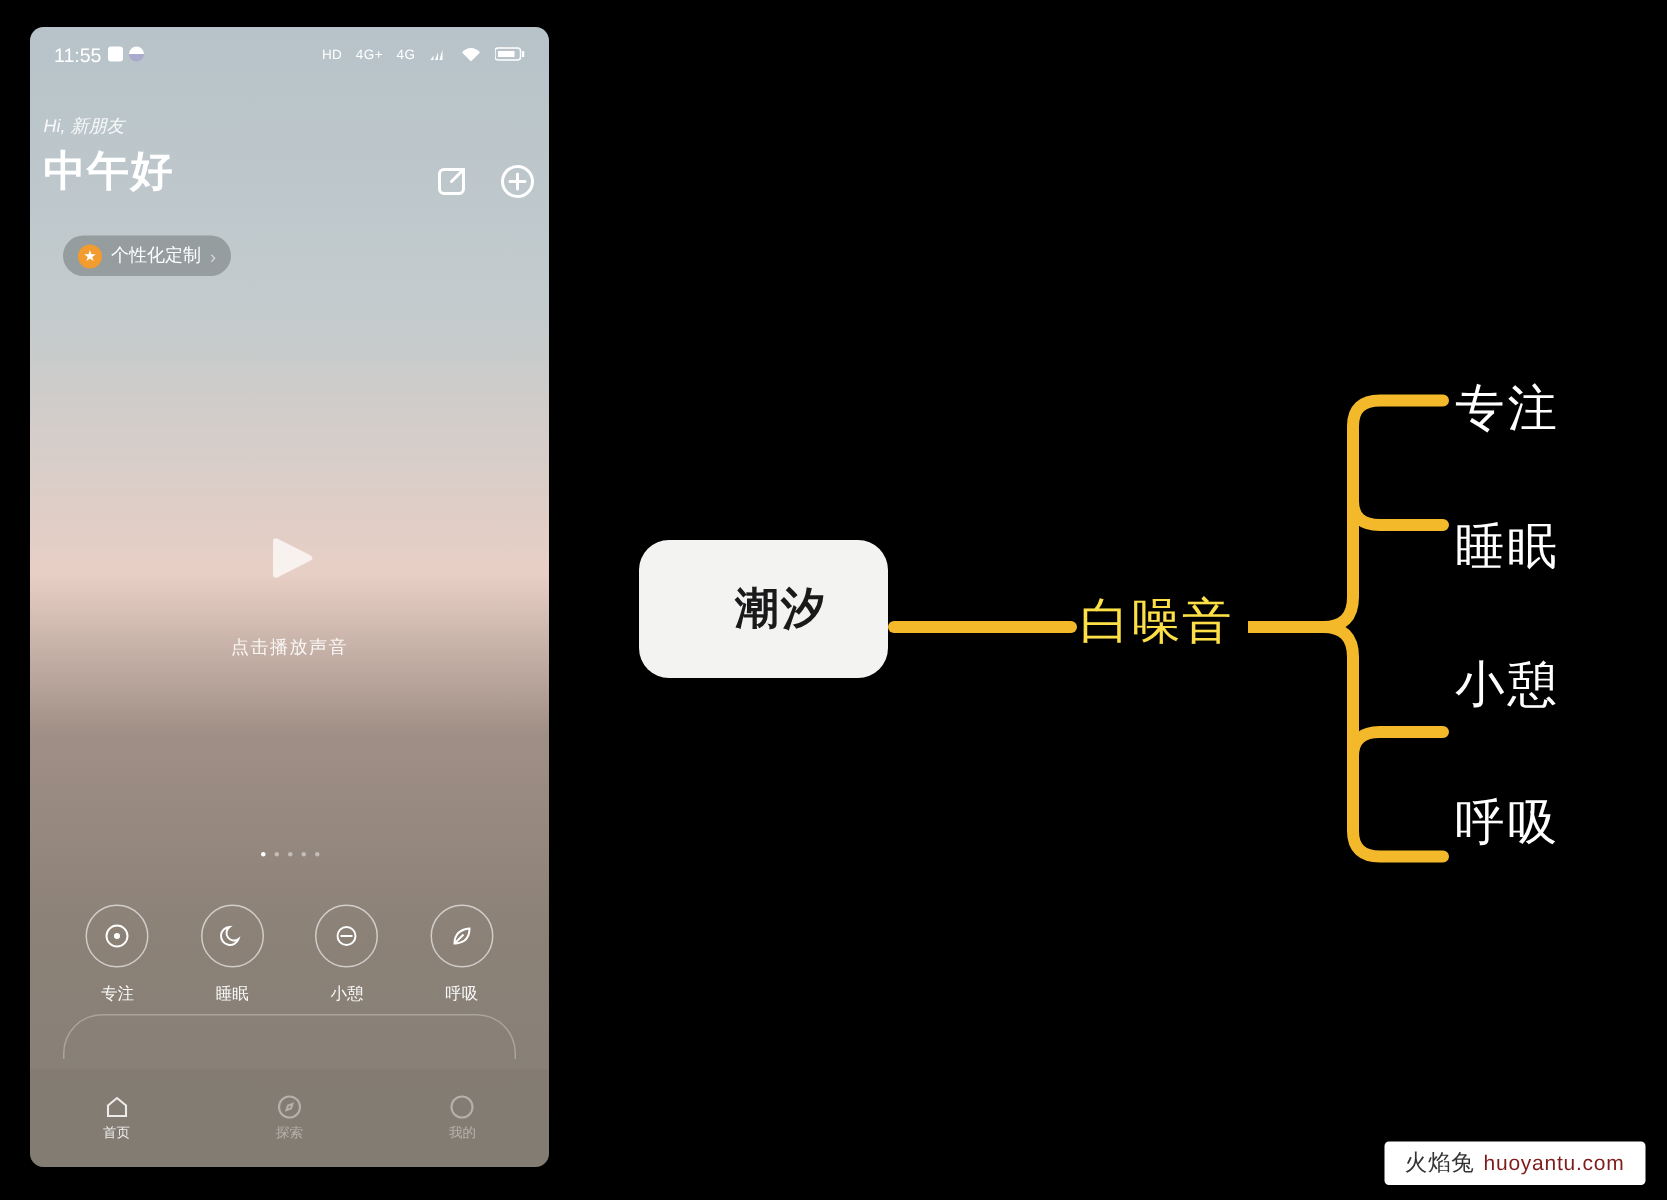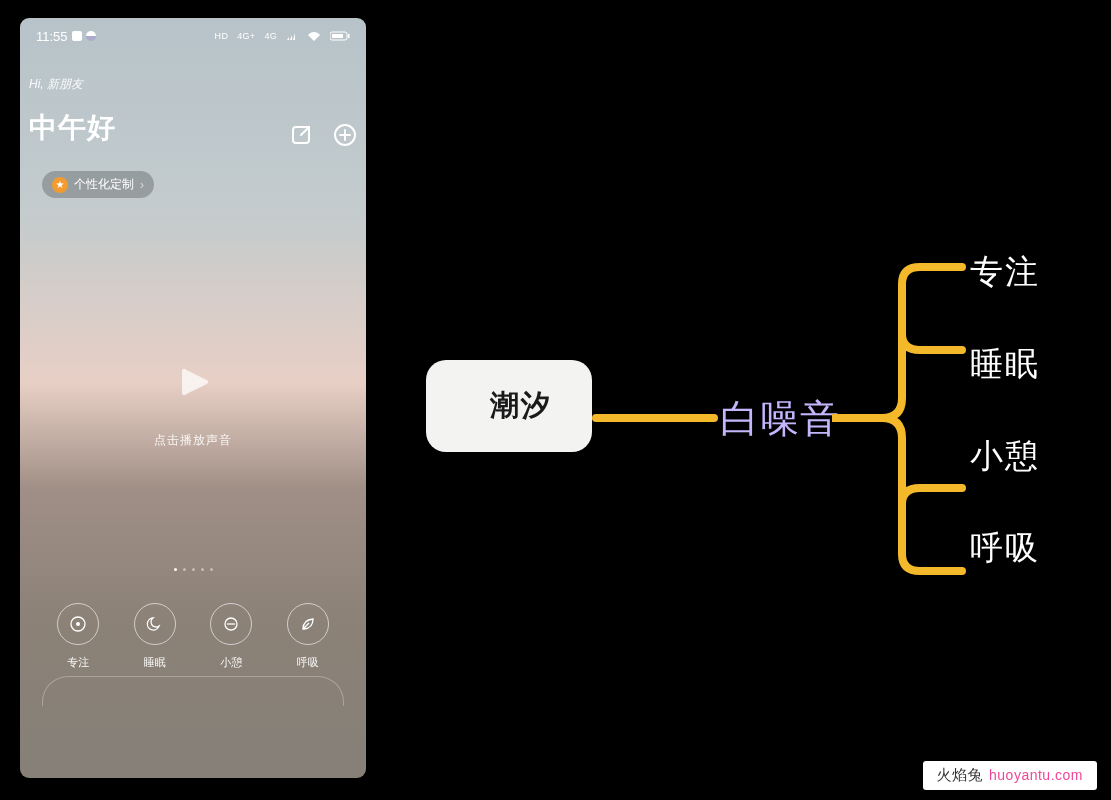--- a/index.html
+++ b/index.html
@@ -8,29 +8,29 @@
   
   .phone { position: absolute; left: 20px; top: 18px; width: 346px; height: 760px; border-radius: 9px; overflow: hidden; background: linear-gradient(to bottom, #b7c3c9 0%, #c3cbcd 25%, #e8cfc5 48%, #a08f86 62%, #8b8177 80%, #868078 100%); color: #fff; }
   .statusbar { height: 30px; display: flex; justify-content: space-between; align-items: center; padding: 6px 16px 0; font-size: 13px; font-weight: 500; }
   .status-left { display: flex; align-items: center; gap: 4px; }
   .status-right { display: flex; align-items: center; gap: 9px; font-size: 9px; letter-spacing: 0.3px; }
   .dot-sq { width: 10px; height: 10px; background: #fff; border-radius: 2px; }
   .dot-cir { width: 10px; height: 10px; border-radius: 50%; background: linear-gradient(#fff 50%, #aac 50%); }
   
   .header { padding: 28px 9px 12px; display: flex; justify-content: space-between; align-items: flex-end; }
   .greeting-small { font-size: 12px; opacity: .9; font-style: italic; }
-  .greeting-large { font-size: 28px; font-weight: 700; margin-top: 16px; letter-spacing: 1px; }
+  .greeting-large { font-size: 28px; font-weight: 700; margin-top: 2px; letter-spacing: 1px; }
   .header-icons { display: flex; gap: 20px; align-items: center; }
   .hicon { width: 24px; height: 24px; }
   
   .pill { margin: 12px 22px 0; display: inline-flex; align-items: center; gap: 6px; padding: 5px 10px; background: rgba(0,0,0,.22); border-radius: 14px; font-size: 12px; }
   .pill-star { width: 16px; height: 16px; border-radius: 50%; background: #f29b2e; display: flex; align-items: center; justify-content: center; font-size: 10px; color: #fff; }
   .pill-chev { opacity: .6; }
   
-  .center { position: absolute; top: 342px; left: 0; right: 0; text-align: center; }
+  .center { position: absolute; top: 332px; left: 0; right: 0; text-align: center; }
   .playbtn { width: 44px; height: 44px; margin: 0 auto 24px; opacity: .85; }
   .playlbl { font-size: 12px; opacity: .9; letter-spacing: 1px; }
   
   .dots { position: absolute; top: 550px; left: 0; right: 0; display: flex; justify-content: center; gap: 6px; }
   .dot { width: 3px; height: 3px; border-radius: 50%; background: rgba(255,255,255,.45); }
   .dot.active { background: #fff; }
   
   .modes { position: absolute; top: 585px; left: 0; right: 0; display: flex; justify-content: space-around; padding: 0 20px; }
   .mode { display: flex; flex-direction: column; align-items: center; gap: 10px; }
   .mode-ic { width: 42px; height: 42px; border-radius: 50%; border: 1.5px solid rgba(255,255,255,.6); display: flex; align-items: center; justify-content: center; }
@@ -39,28 +39,28 @@
   .bottom-pill { position: absolute; bottom: 72px; left: 22px; right: 22px; height: 30px; border: 1.5px solid rgba(255,255,255,.4); border-bottom: none; border-radius: 26px 26px 0 0; opacity: .7; }
   
   .tabbar { position: absolute; bottom: 0; left: 0; right: 0; height: 65px; display: flex; justify-content: space-around; align-items: center; background: rgba(120,110,100,.25);}
   .tab { display: flex; flex-direction: column; align-items: center; gap: 2px; font-size: 9px; opacity: .85; }
   .tab.faded { opacity: .4; }
   .tab-ic { width: 18px; height: 18px; }
   
   
   .mindmap { position: absolute; left: 420px; top: 240px; width: 680px; height: 340px; }
   .root-node { position: absolute; left: 6px; top: 120px; width: 166px; height: 92px; background: #f3f3f2; border-radius: 20px; display: flex; align-items: center; justify-content: center; font-size: 29px; font-weight: 900; color: #1a1a1a; letter-spacing: 2px; padding-left: 24px; }
-  .mid-node { position: absolute; left: 300px; top: 152px; font-size: 39px; font-weight: 500; color: #c4b5fd; letter-spacing: 1px; }
+  .mid-node { position: absolute; left: 300px; top: 152px; font-size: 33px; font-weight: 500; color: #fde047; letter-spacing: 1px; }
   .leaves { position: absolute; left: 550px; top: 10px; display: flex; flex-direction: column; gap: 47px; }
   .leaf { font-size: 33px; font-weight: 500; color: #fff; letter-spacing: 2px; }
   .connector1 { position: absolute; left: 172px; top: 174px; width: 126px; height: 8px; background: #f3b92b; border-radius: 4px; }
   .bracket { position: absolute; left: 412px; top: 170px; }
 
   .watermark { position: absolute; right: 14px; bottom: 10px; background: #fff; color: #333; font-size: 15px; padding: 5px 14px; border-radius: 3px; letter-spacing: .5px; }
-  .watermark span.en { color: #ec4899; margin-left: 6px; font-size: 14px; }
+  .watermark span.en { color: #7f1d1d; margin-left: 6px; font-size: 14px; }
 </style>
 </head>
 <body>
 
 <div class="phone">
   <div class="statusbar">
     <div class="status-left">
       <span>11:55</span>
       <span class="dot-sq"></span>
       <span class="dot-cir"></span>
@@ -155,20 +155,41 @@
           <svg width="18" height="18" viewBox="0 0 18 18">
             <path d="M4 14 Q4 5 14 4 Q14 13 5 14 Z M4 14 L10 8" fill="none" stroke="#fff" stroke-width="1.3"></path>
           </svg>
         </div>
       <div class="mode-lbl">呼吸</div>
     </div>
   </div>
 
   <div class="bottom-pill"></div>
 
+  <div class="tabbar">
+    <div class="tab">
+      <svg class="tab-ic" viewBox="0 0 18 18" fill="none" stroke="#fff" stroke-width="1.4">
+          <path d="M3 8 L9 3 L15 8 V15 H3 Z"></path>
+        </svg>
+      <span>首页</span>
+    </div>
+    <div class="tab faded">
+      <svg class="tab-ic" viewBox="0 0 18 18" fill="none" stroke="#fff" stroke-width="1.4">
+          <circle cx="9" cy="9" r="7"></circle>
+          <path d="M11 7 L8 8 L7 11 L10 10 Z"></path>
+        </svg>
+      <span>探索</span>
+    </div>
+    <div class="tab faded">
+      <svg class="tab-ic" viewBox="0 0 18 18" fill="none" stroke="#fff" stroke-width="1.4">
+          <circle cx="9" cy="9" r="7"></circle>
+        </svg>
+      <span>我的</span>
+    </div>
+  </div>
 </div>
 
 <div class="mindmap">
   <div class="root-node">潮汐</div>
   <div class="connector1"></div>
   <div class="mid-node">白噪音</div>
   <svg class="bracket" width="150" height="330" viewBox="0 0 150 330" style="top:14px;">
     <path d="M0 164
              L50 164
              Q70 164 70 144

